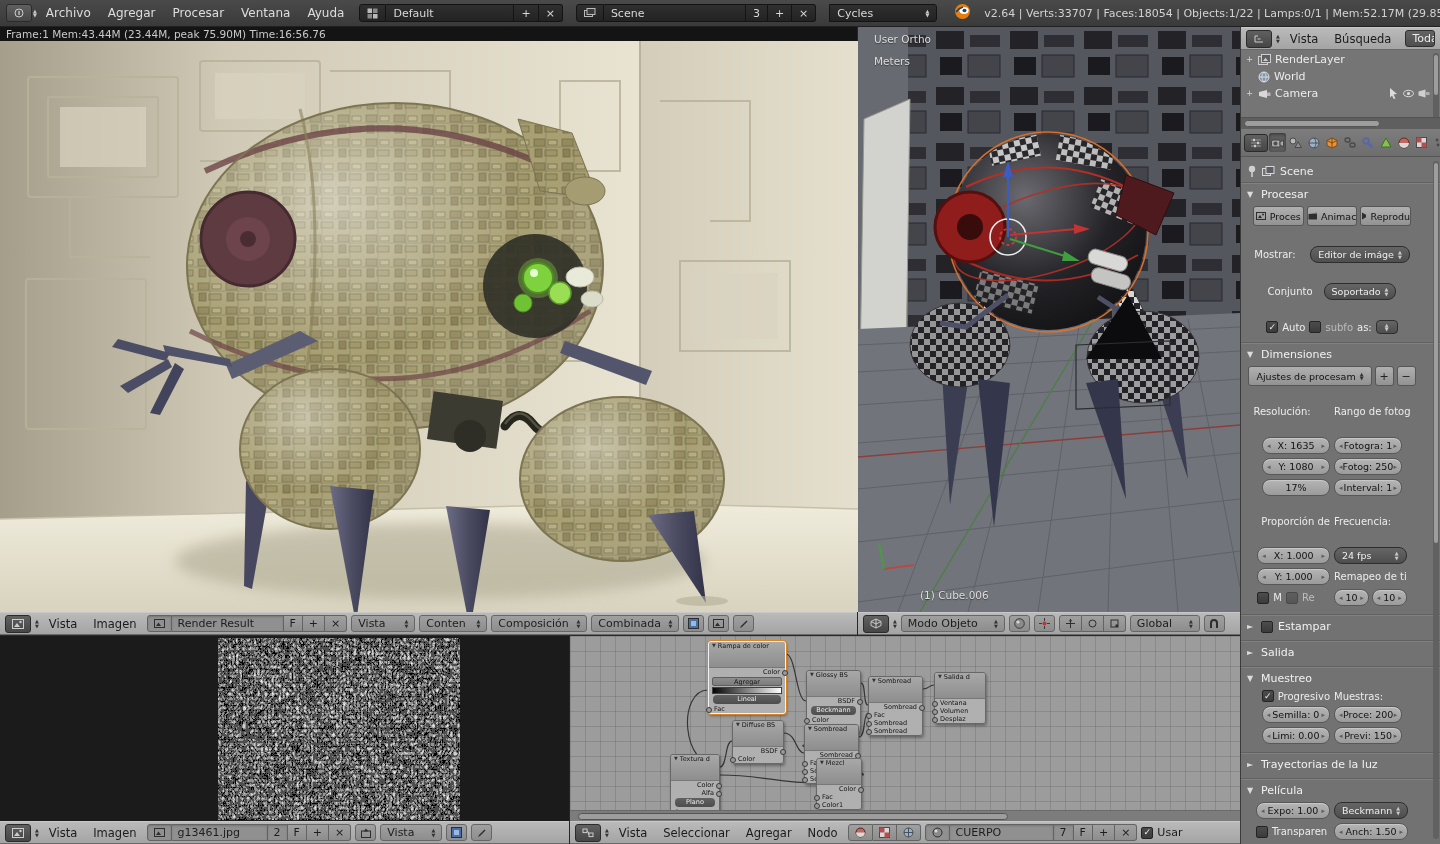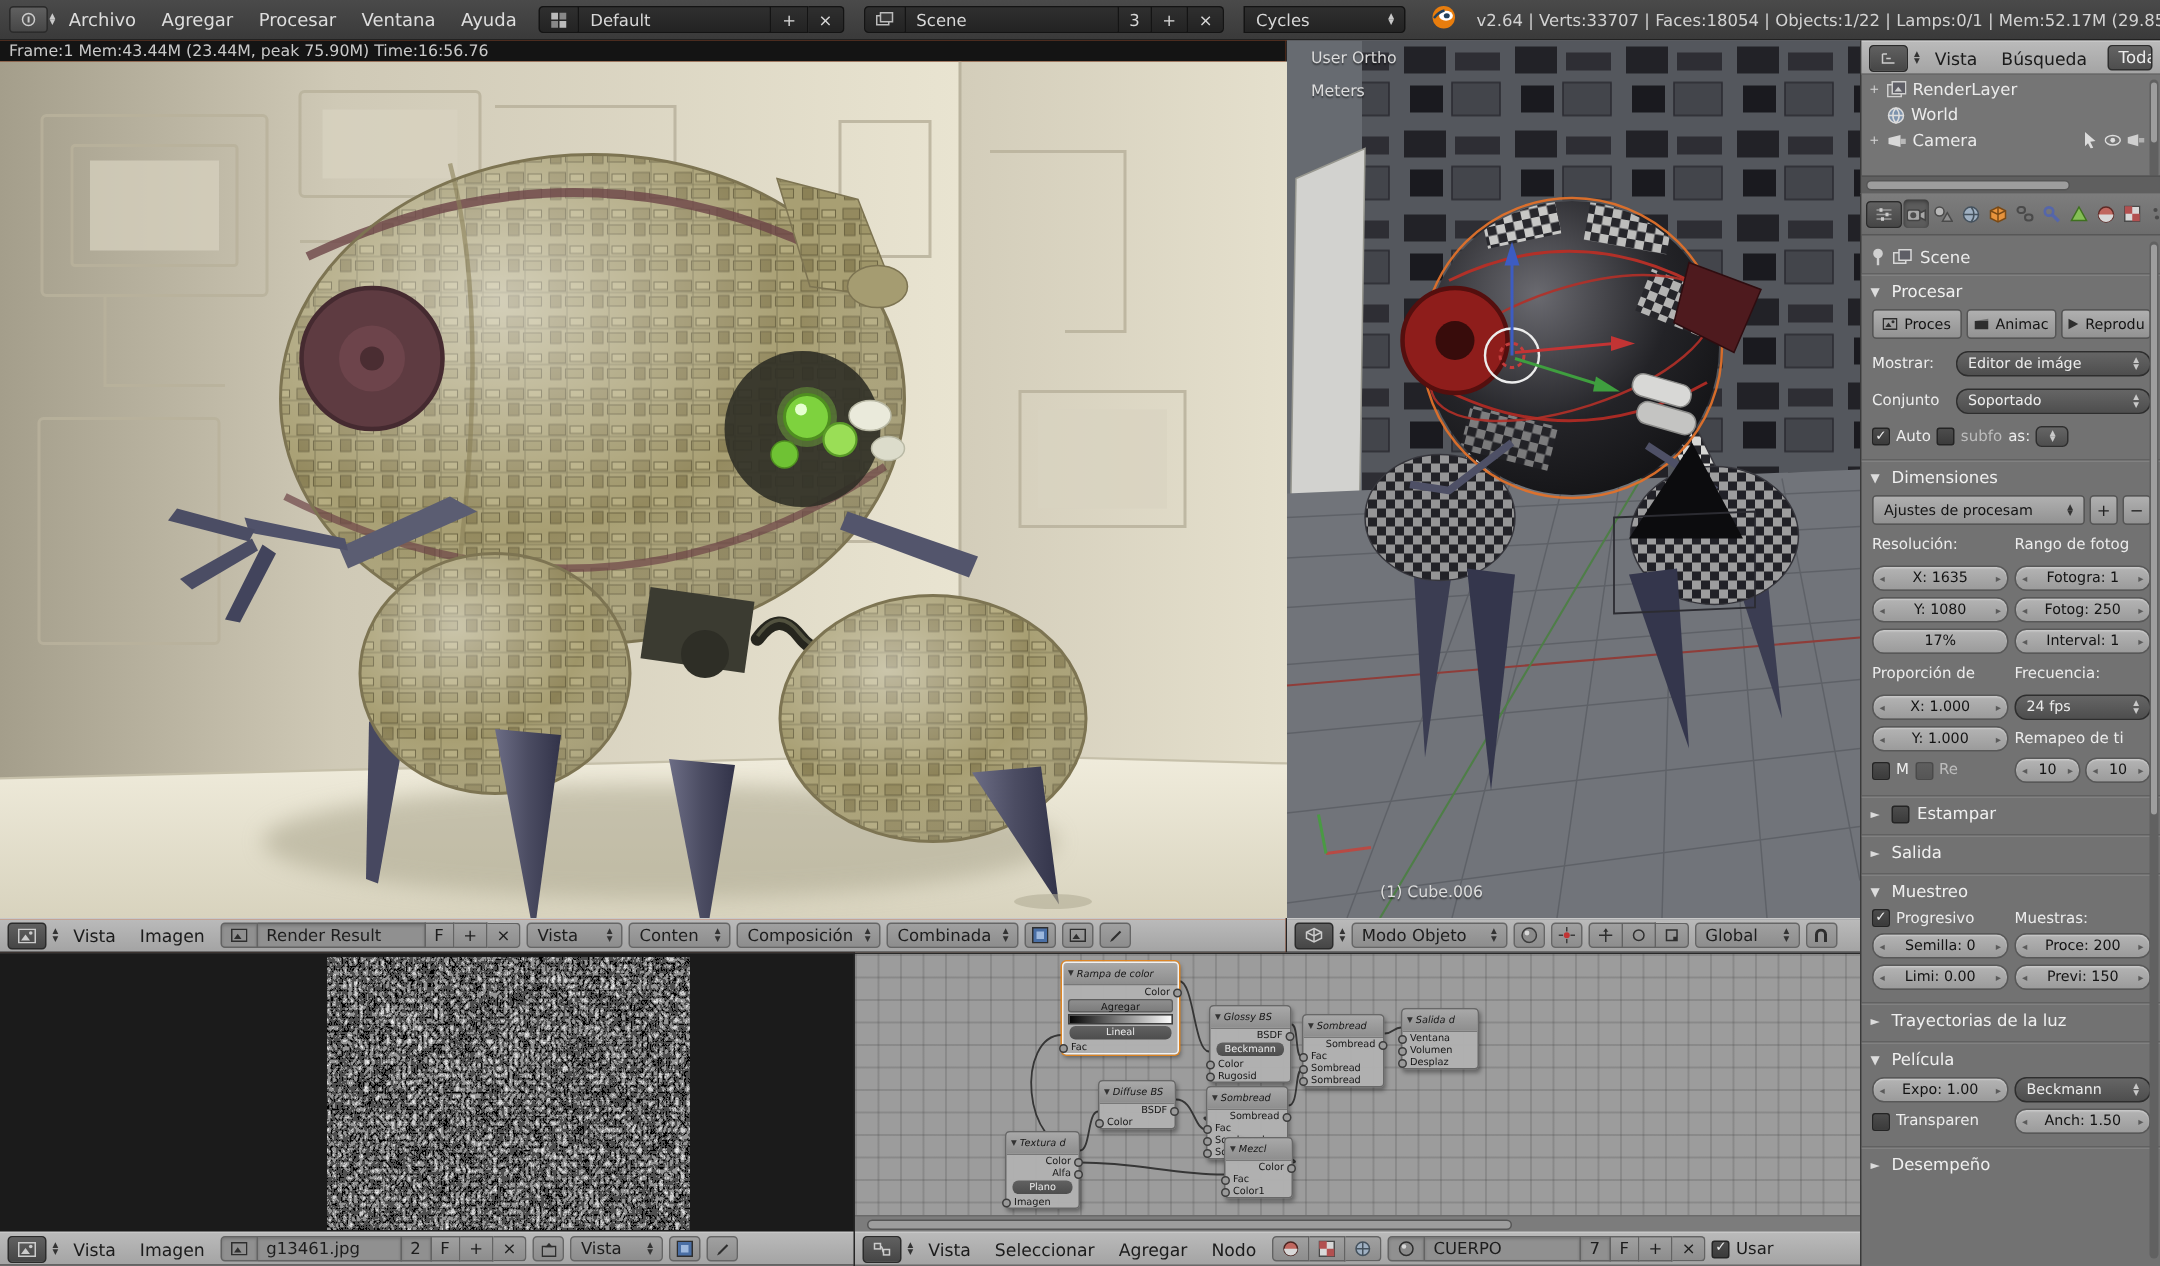--- a/index.html
+++ b/index.html
@@ -41,21 +41,21 @@
     border:1px solid #636363; border-left:none; font-size:11px; color:#1d1d1d; padding:0 6px;
     box-shadow:inset 0 1px 2px rgba(0,0,0,.18); white-space:nowrap; overflow:hidden; }
   .hseg:first-child { border-left:1px solid #636363; border-radius:3px 0 0 3px; }
   .hseg:last-child { border-radius:0 3px 3px 0; }
   .hseg.btn { box-shadow:none; background:linear-gradient(#a0a0a0,#8d8d8d); }
   .iconbtn { width:21px; height:17px; display:inline-flex; align-items:center; justify-content:center;
     background:linear-gradient(#a0a0a0,#8d8d8d); border:1px solid #666; border-radius:3px; flex:none; }
   .spacer { flex:1; }
 
   
-  .render-ed { position:absolute; left:0; top:27px; width:858px; height:608px; background:#c2410c;
+  .render-ed { position:absolute; left:0; top:27px; width:858px; height:608px; background:#bef264;
     border-right:1px solid #262626; }
   .rstats { position:absolute; top:0; left:0; width:100%; height:14px; background:#141414;
     color:#c9c9c9; font-size:10.5px; line-height:14px; padding-left:6px; white-space:nowrap; }
   .render-ed > svg.scene { position:absolute; top:14px; left:0; }
   .render-ed .hdr { bottom:0; }
 
   .vp { position:absolute; left:858px; top:27px; width:382px; height:608px; background:#676b71; }
   .vp > svg.scene { position:absolute; top:0; left:0; }
   .vp .hdr { bottom:0; }
   .ovl { position:absolute; color:#dcdcdc; font-size:10.5px; text-shadow:0 1px 1px rgba(0,0,0,.45); white-space:nowrap; }
@@ -75,21 +75,21 @@
     border-left:1px solid #3a3a3a; overflow:hidden; }
   .ptabs { display:flex; align-items:center; gap:1px; height:28px; padding:0 3px;
     background:linear-gradient(#7d7d7d,#6d6d6d); border-bottom:1px solid #575757; }
   .ptab { width:17px; height:19px; display:inline-flex; align-items:center; justify-content:center; border-radius:3px; flex:none; }
   .ptab.active { background:#5c5c5c; box-shadow:inset 0 1px 3px rgba(0,0,0,.45); }
   .pbody { padding:2px 6px 0 6px; position:relative; }
   .crumb { display:flex; align-items:center; gap:5px; height:24px; color:#ececec; font-size:11px; }
   .panel { border-top:1px solid #818181; box-shadow:0 -1px 0 #616161; margin:0 -6px; padding:0 6px 4px 6px; }
   .ph { display:flex; align-items:center; gap:5px; height:21px; color:#f0f0f0; font-size:11px; }
   .tri { font-size:8px; color:#dcdcdc; width:9px; }
-  .pc { display:flex; flex-direction:column; gap:8px; padding:1px 0 5px 1px; }
+  .pc { display:flex; flex-direction:column; gap:20px; padding:1px 18px 5px 1px;align-items:center; }
   .g2 { display:grid; grid-template-columns:1fr 1fr; gap:4px; align-items:center; }
   .rowsplit { display:grid; gap:4px; align-items:center; }
   .plabel { color:#ececec; font-size:10px; white-space:nowrap; overflow:hidden; }
   .plabel.dim { color:#bdbdbd; }
   .nf { display:flex; align-items:center; height:17px; background:linear-gradient(#b4b4b4,#9b9b9b);
     border:1px solid #585858; border-radius:8px; padding:0 4px; font-size:9.5px; color:#131313;
     box-shadow:inset 0 1px 1px rgba(255,255,255,.3); }
   .nf .ar { font-size:7px; color:rgba(0,0,0,.45); }
   .nf .v { flex:1; text-align:center; white-space:nowrap; overflow:hidden; }
   .pm { display:flex; align-items:center; justify-content:space-between; gap:4px; height:17px;
@@ -122,23 +122,23 @@
   .ngrid { position:absolute; left:0; top:0; width:670px; height:174px; overflow:hidden; background-color:#9c9c9c;
     background-image:linear-gradient(rgba(70,70,70,.22) 1px,transparent 1px),
                      linear-gradient(90deg,rgba(70,70,70,.22) 1px,transparent 1px);
     background-size:15px 15px; }
   .nscroll { position:absolute; left:0; top:174px; width:670px; height:12px; background:#7c7c7c; border-top:1px solid #6a6a6a; }
   .nodeed .hdr { bottom:0; }
   .wires { position:absolute; left:0; top:0; pointer-events:none; }
 
   .node { position:absolute; background:rgba(177,177,177,.96); border:1px solid #686868; border-radius:3px;
     box-shadow:1px 2px 3px rgba(0,0,0,.35); font-size:6.5px; color:#161616; }
-  .node .nh { display:flex; align-items:center; gap:2px; height:15px; padding:0 3px;
+  .node .nh { display:flex; gap:2px; height:26px; padding:0 3px;
     background:linear-gradient(#a8a8a8,#8e8e8e); border-bottom:1px solid #787878;
-    border-radius:3px 3px 0 0; font-size:6.5px; white-space:nowrap; overflow:hidden;font-style:italic; }
+    border-radius:3px 3px 0 0; font-size:6.5px; white-space:nowrap; overflow:hidden; }
   .node .nh .ntri { font-size:5px; color:#333; }
   .node.sel { border-color:#f2f2f2; box-shadow:0 0 0 1px rgba(226,133,31,.95),1px 2px 3px rgba(0,0,0,.35); }
   .nr { position:relative; height:8px; line-height:8px; padding:0 5px; white-space:nowrap; overflow:visible; }
   .nr.out { text-align:right; }
   .nr.out::after { content:""; position:absolute; right:-3px; top:2px; width:4px; height:4px; border-radius:50%;
     background:#9a9a9a; border:1px solid #3c3c3c; }
   .nr.in::before { content:""; position:absolute; left:-3px; top:2px; width:4px; height:4px; border-radius:50%;
     background:#9a9a9a; border:1px solid #3c3c3c; }
   .nr.menu { margin:1px 4px; height:9px; line-height:9px; background:linear-gradient(#616161,#4d4d4d);
     border-radius:4px; color:#ececec; text-align:center; padding:0; }

